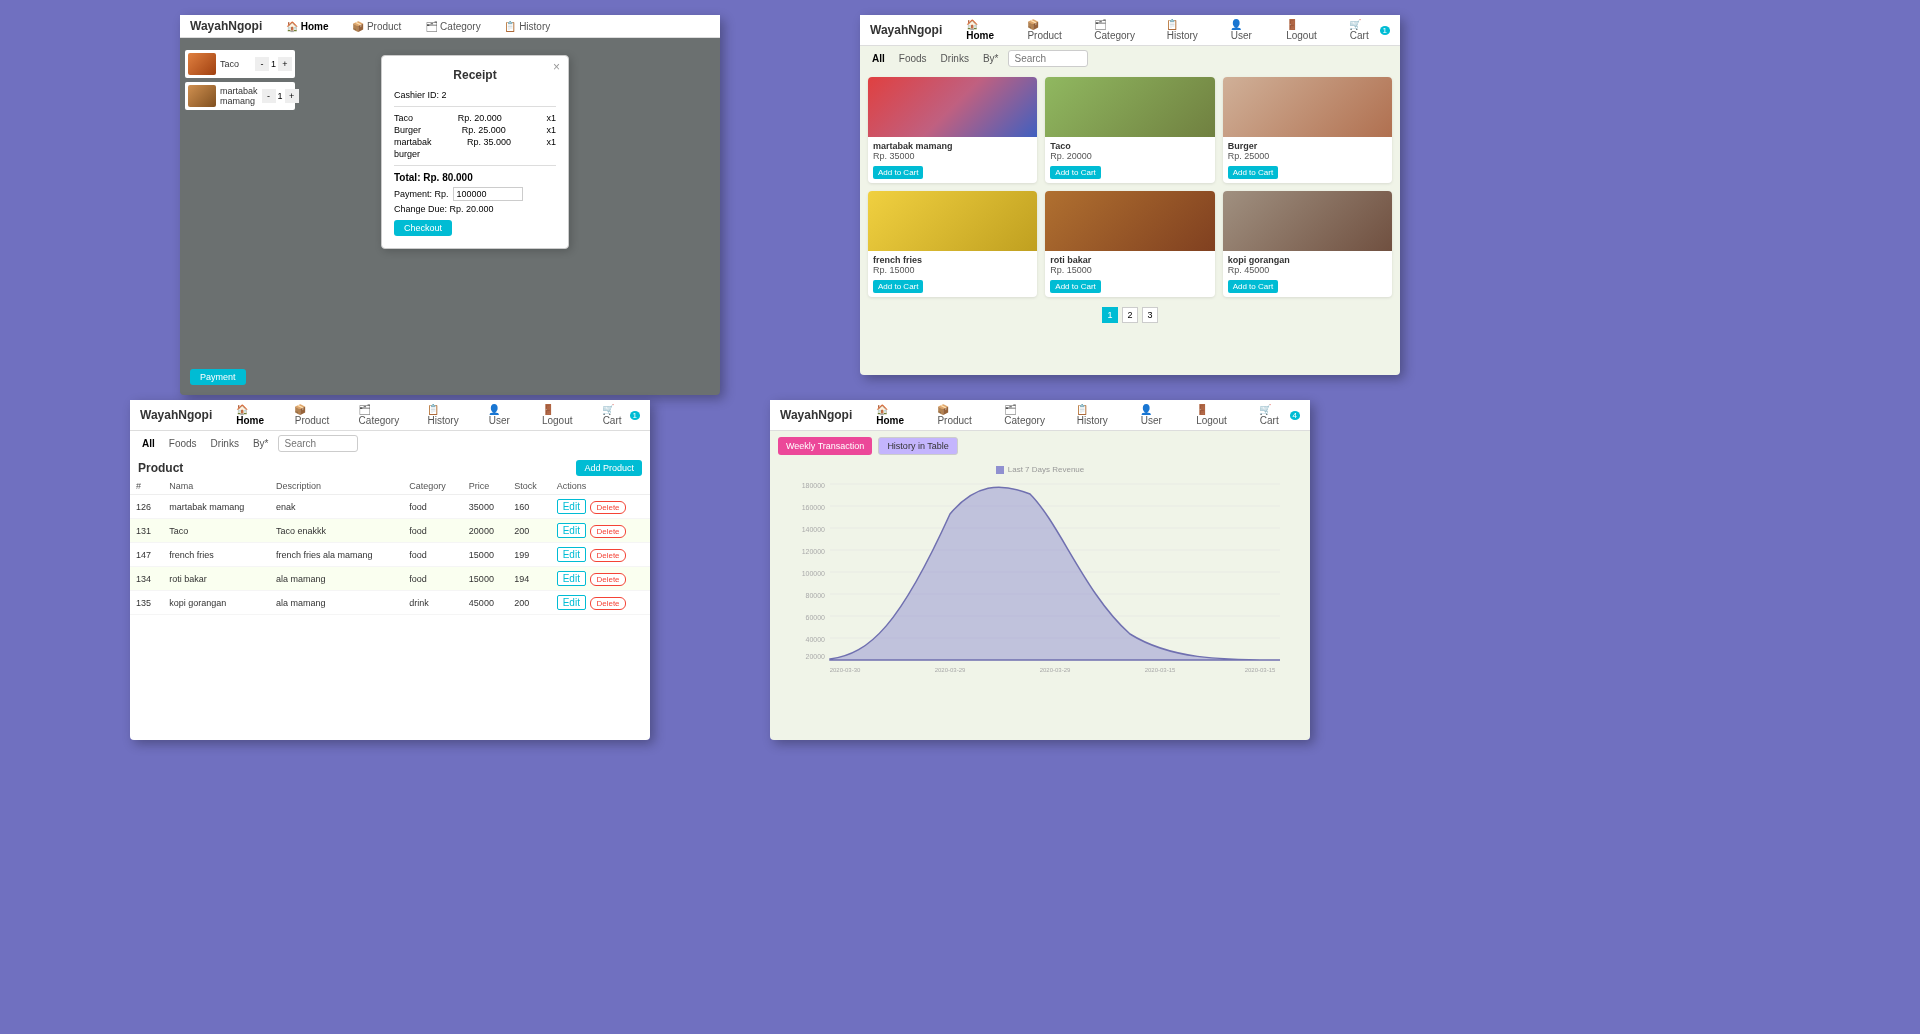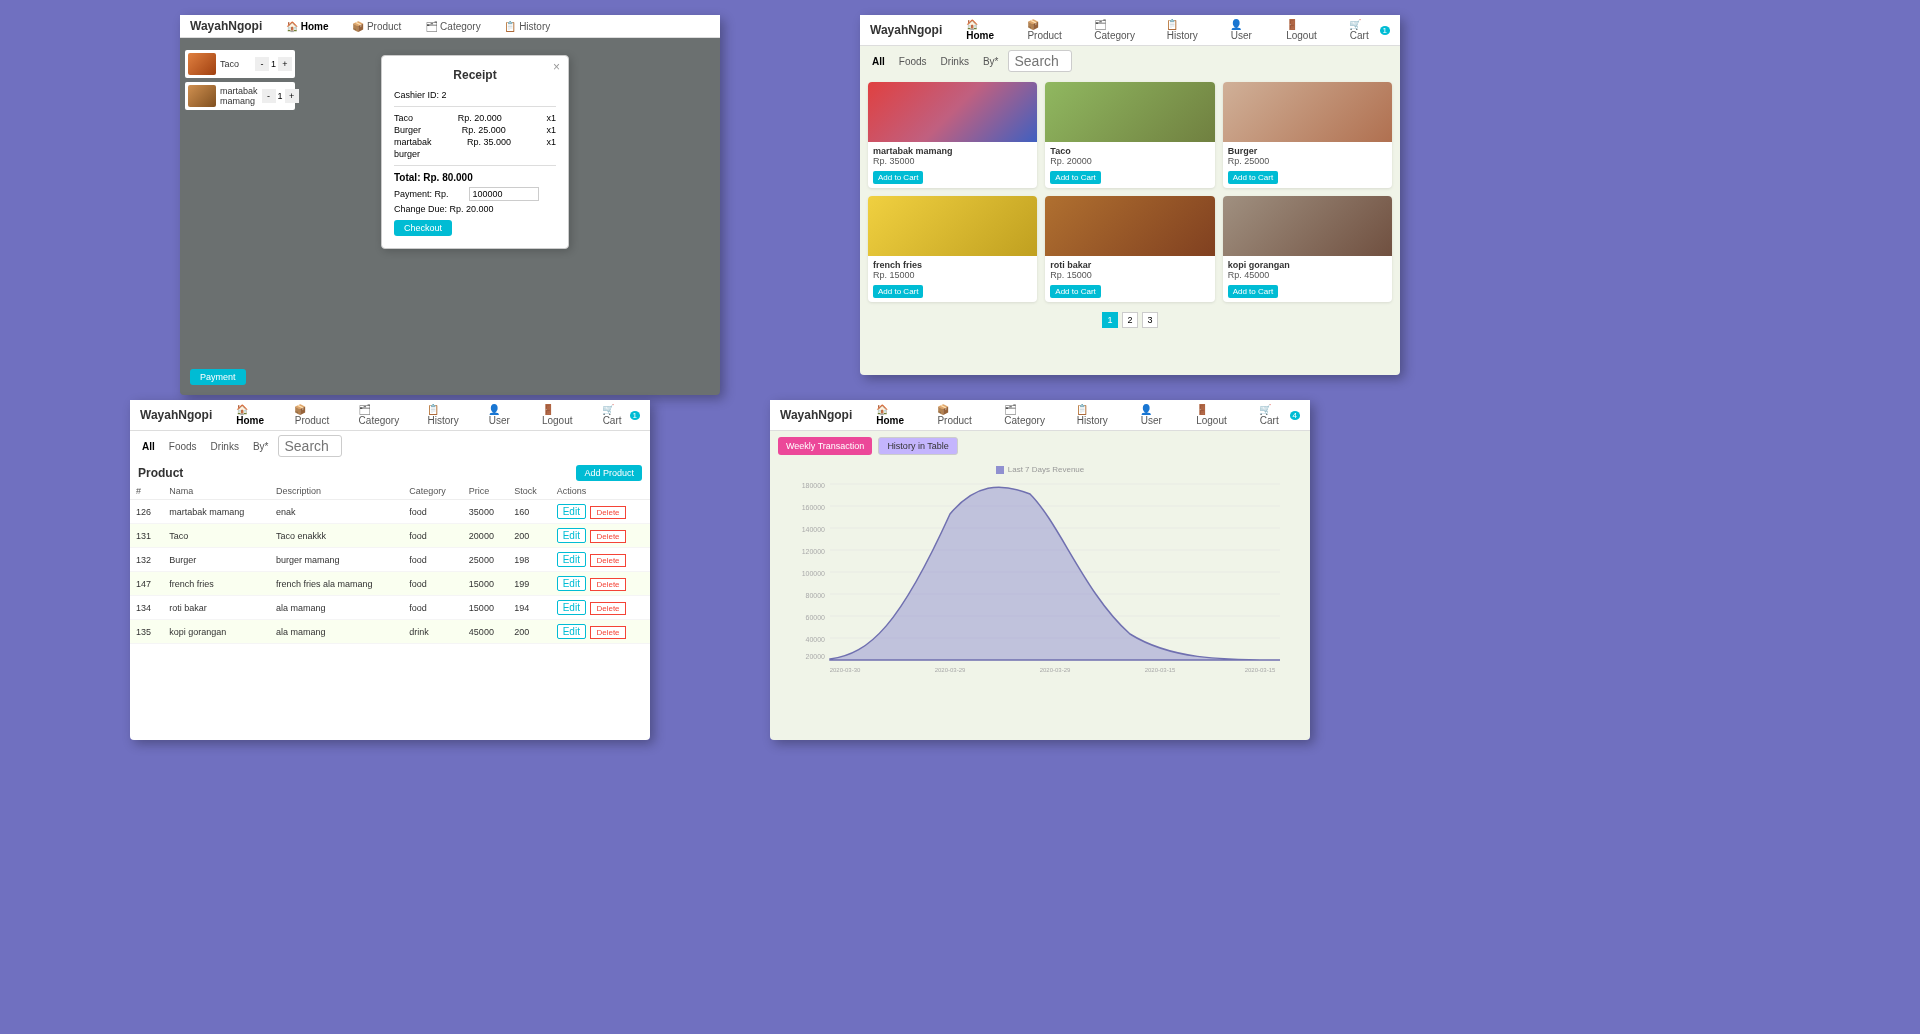--- a/index.html
+++ b/index.html
@@ -140,21 +140,21 @@
       margin: 6px 0;
     }
     .receipt-total {
       font-weight: bold;
       font-size: 10px;
       margin: 4px 0;
     }
     .receipt-payment-row {
       display: flex;
       align-items: center;
-      gap: 20px;
+      gap: 4px;
       margin: 3px 0;
       font-size: 9px;
     }
     .receipt-payment-row input {
       width: 70px;
       border: 1px solid #ccc;
       padding: 1px 3px;
       font-size: 9px;
     }
     .btn-checkout {
@@ -234,23 +234,23 @@
     .filter-tab {
       cursor: pointer;
       color: #555;
       font-size: 10px;
       padding: 2px 4px;
     }
     .filter-tab.active { font-weight: bold; color: #000; }
     .filter-search {
       border: 1px solid #ccc;
       padding: 2px 5px;
-      font-size: 14px;
+      font-size: 10px;
       border-radius: 3px;
-      width: 64px;
+      width: 80px;
     }
     .catalog-grid {
       display: grid;
       grid-template-columns: repeat(3, 1fr);
       gap: 8px;
       padding: 6px 8px;
     }
     .catalog-card {
       background: #fff;
       border-radius: 4px;
@@ -342,21 +342,21 @@
       color: #00bcd4;
       border-radius: 2px;
       padding: 1px 5px;
       font-size: 10px;
       cursor: pointer;
     }
     .btn-delete {
       background: #fff;
       border: 1px solid #f44336;
       color: #f44336;
-      border-radius: 0;
+      border-radius: 6px;
       padding: 1px 5px;
       font-size: 8px;
       cursor: pointer;
       margin-left: 2px;
     }
 
     
     .history-tabs {
       display: flex;
       gap: 6px;
@@ -609,32 +609,20 @@
         <button class="btn-delete">Delete</button>
       </td>
     </tr>
           <tr>
       <td>131</td>
       <td>Taco</td>
       <td>Taco enakkk</td>
       <td>food</td>
       <td>20000</td>
       <td>200</td>
-      <td>
-        <button class="btn-edit">Edit</button>
-        <button class="btn-delete">Delete</button>
-      </td>
-    </tr>
-          <tr>
-      <td>132</td>
-      <td>Burger</td>
-      <td>burger mamang</td>
-      <td>food</td>
-      <td>25000</td>
-      <td>198</td>
       <td>
         <button class="btn-edit">Edit</button>
         <button class="btn-delete">Delete</button>
       </td>
     </tr>
           <tr>
       <td>147</td>
       <td>french fries</td>
       <td>french fries ala mamang</td>
       <td>food</td>

